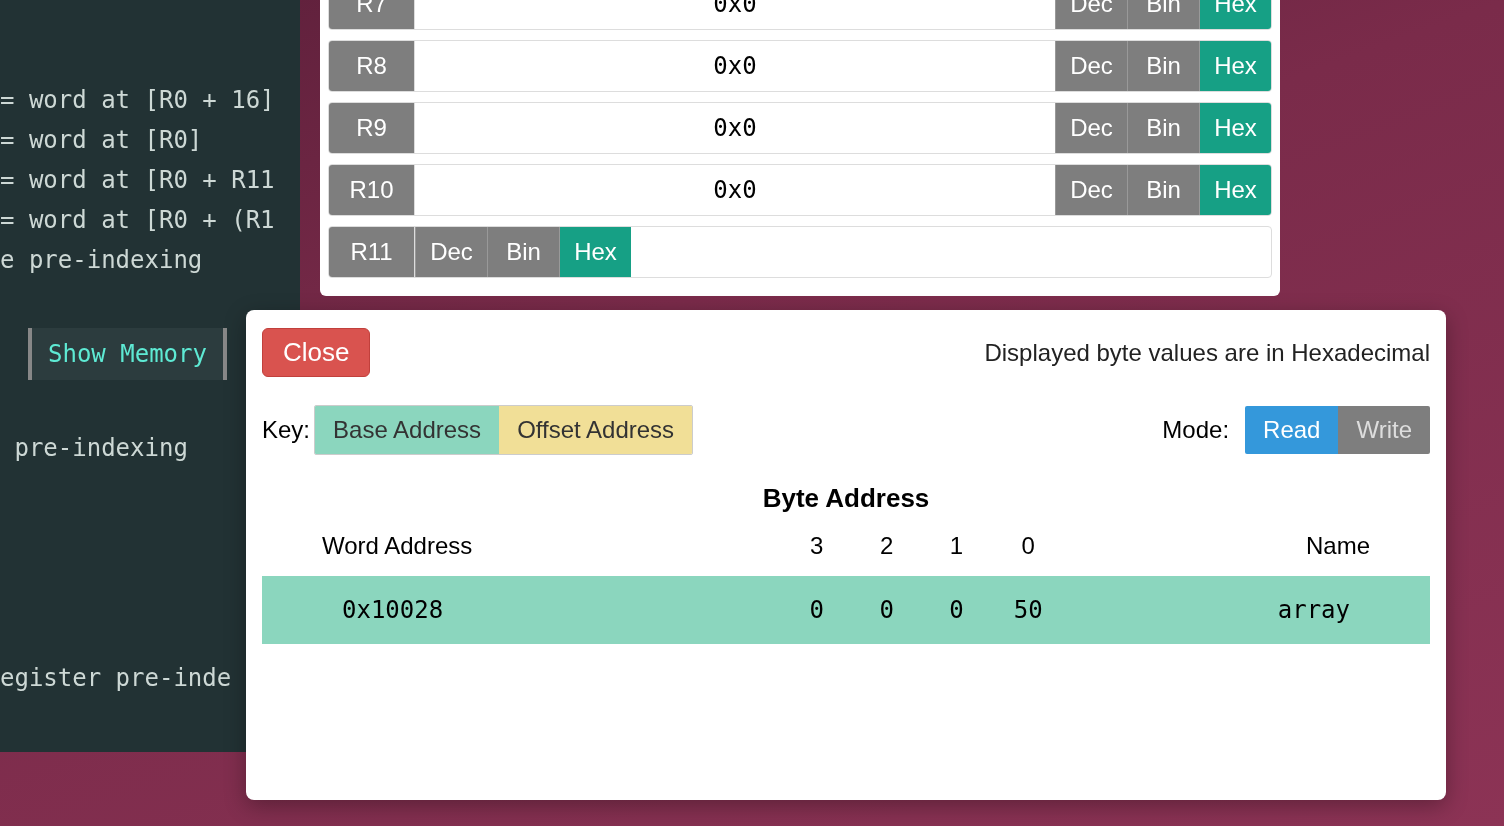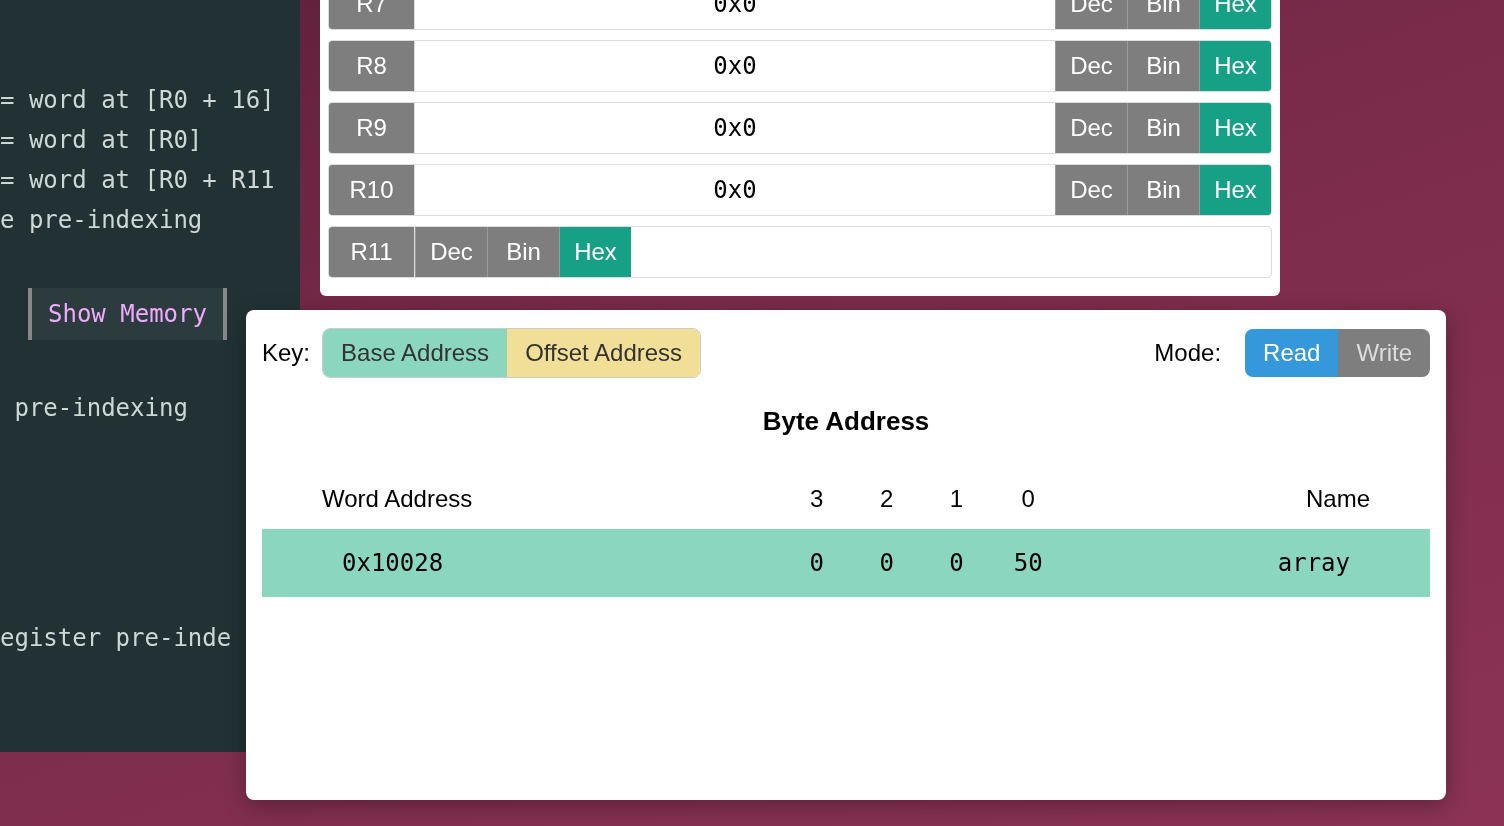--- a/index.html
+++ b/index.html
@@ -22,21 +22,21 @@
   font-size: 24px;
   line-height: 40px;
   padding-top: 108px;
 }
 .terminal .line { white-space: pre; }
 .terminal .show-mem {
   margin: 48px 0 48px 28px;
   padding: 6px 16px;
   display: inline-block;
   background: #2c3c3e;
-  color: #f0abfc;
+  color: #5eead4;
   font-size: 24px;
   border-left: 4px solid #888;
   border-right: 4px solid #888;
 }
 .terminal .btm { }
 .terminal .btm2 { margin-top: 190px; }
 
 
 .registers-wrap {
   position: absolute;
@@ -83,48 +83,49 @@
 .dlg-top { display:flex; align-items:center; justify-content:space-between; margin-bottom: 28px; }
 .close-btn {
   background:#d9534f; color:#fff;
   font-size:26px; padding:8px 20px;
   border-radius:6px; border:1px solid #c1403c;
   cursor:pointer;
 }
 .hint { font-size: 24px; color: #222; }
 
 .dlg-keyrow { display:flex; align-items:center; justify-content:space-between; margin-bottom: 28px; font-size:24px; }
-.key-left, .key-right { display:flex; align-items:center; gap: 12px; }
-.pill-group { display:flex; border-radius:8px; overflow:hidden; border:1px solid #ccc; }
+.key-left, .key-right { display:flex; align-items:center; gap: 4px; }
+.pill-group { display:flex; border-radius:2px; overflow:hidden; border:1px solid #ccc; }
 .pill { padding:10px 18px; font-size:24px; color:#333; }
 .pill.base { background:#8bd6be; }
 .pill.offset { background:#f1df97; }
 .mode-pill.read { background:#3498db; color:#fff; }
 .mode-pill.write { background:#7e7e7e; color:#ddd; }
 .mode-pill { padding:10px 18px; font-size:24px; }
 
-.byte-addr-title { text-align:center; font-size:26px; font-weight:bold; margin-bottom: 32px; }
+.byte-addr-title { text-align:center; font-size:26px; font-weight:bold; margin-bottom: 2px; }
 
 .mem-table { width:100%; border-collapse: collapse; font-size:24px; }
 .mem-table th { font-weight:normal; padding: 16px 8px; text-align:center; }
 .mem-table th.word { text-align:left; padding-left: 60px; }
 .mem-table th.name { text-align:right; padding-right: 60px; }
 .mem-table td { padding: 20px 1px; font-family: "Menlo", monospace; font-size:24px; text-align:center; }
 .mem-table td.word { text-align:left; padding-left: 80px; }
 .mem-table td.name { text-align:right; padding-right: 80px; }
 .row-base { background:#8bd6be; }
 .row-offset { background:#f1df97; }
 </style>
 </head>
 <body>
 
 <div class="terminal">
   <div class="line">= word at [R0 + 16]</div>
   <div class="line">= word at [R0]</div>
   <div class="line">= word at [R0 + R11</div>
+  <div class="line">= word at [R0 + (R1</div>
   <div class="line" style="">e pre-indexing</div>
   <div class="show-mem">Show Memory</div>
   <div class="line btm"> pre-indexing</div>
   <div class="line btm2">egister pre-inde</div>
 </div>
 
 <div class="registers-wrap" id="registers-panel">
     <div class="reg-row">
       <div class="reg-label">R7</div>
       <div class="reg-val">0x0</div>
@@ -165,20 +166,24 @@
       <div class="reg-label">R11</div>
       <div class="reg-format">
         <div class="fmt">Dec</div>
         <div class="fmt">Bin</div>
         <div class="fmt active">Hex</div>
       </div>
     </div>
   </div>
 
 <div class="memory-dialog">
+  <div class="dlg-top">
+    <button class="close-btn">Close</button>
+    <div class="hint">Displayed byte values are in Hexadecimal</div>
+  </div>
   <div class="dlg-keyrow">
     <div class="key-left">
       <span>Key:</span>
       <div class="pill-group">
         <div class="pill base">Base Address</div>
         <div class="pill offset">Offset Address</div>
       </div>
     </div>
     <div class="key-right">
       <span>Mode:</span>

